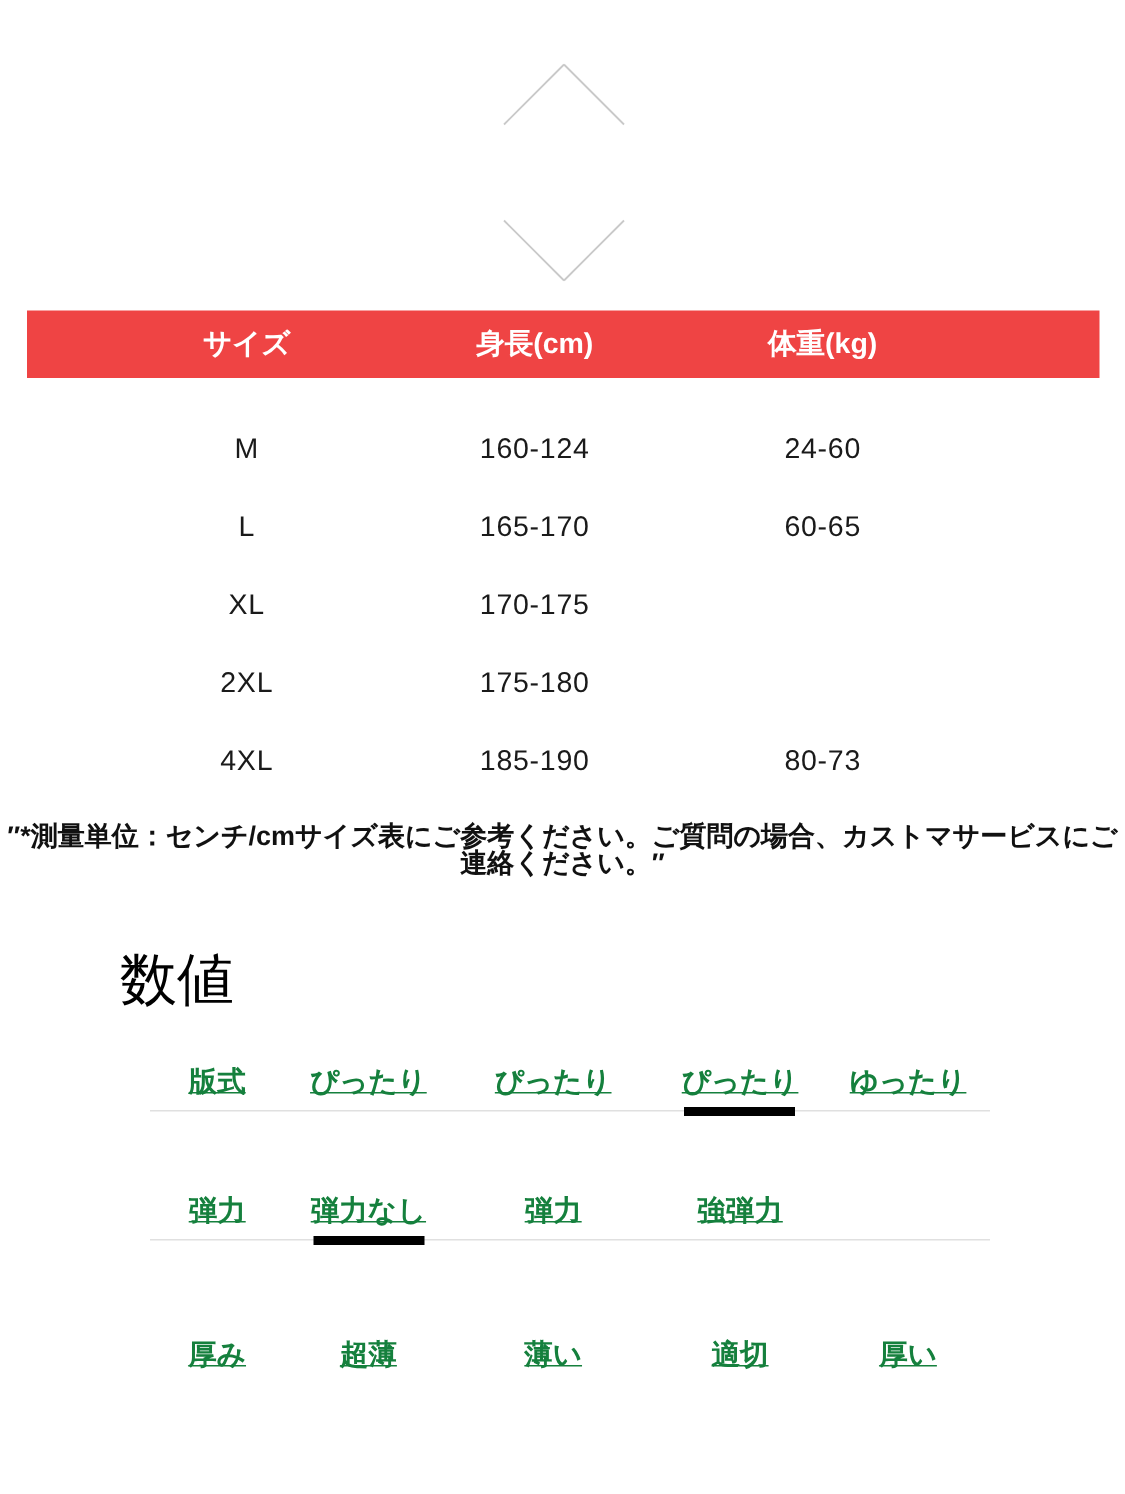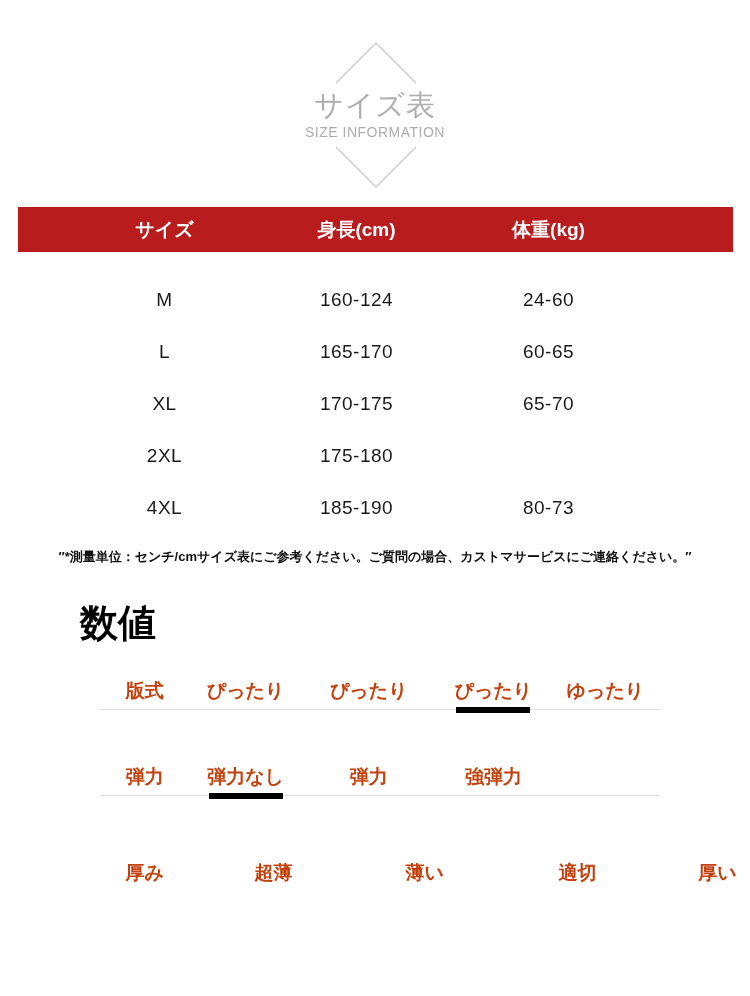--- a/index.html
+++ b/index.html
@@ -18,68 +18,66 @@
   .decor-sub{
     position:absolute;top:124px;left:0;width:100%;text-align:center;
     font-size:14px;line-height:17px;color:#aeaeae;letter-spacing:0.5px;
   }
   
   .cols3{
     display:grid;grid-template-columns:repeat(3,1fr);
     padding-left:51px;padding-right:88px;box-sizing:border-box;
   }
   .black-bar{
-    width:715px;height:45px;margin:7px auto 0;background:#b91c1c;
+    width:715px;height:45px;margin:7px auto 0;background:#ef4444;
   }
   .black-bar .hcell{
     color:#ffffff;font-size:19px;font-weight:700;text-align:center;line-height:45px;
   }
   .size-rows{width:715px;margin:22px auto 0;}
   .size-row{height:52px;align-items:center;}
   .size-row .cell{
     text-align:center;font-size:19px;color:#1a1a1a;font-weight:400;letter-spacing:0.5px;
   }
   
   .note{
-    margin-top:14px;text-align:center;font-size:13px;line-height:18px;
+    margin-top:14px;text-align:center;font-size:18px;line-height:18px;
     font-weight:700;color:#111111;
   }
   
   .metrics-heading{
-    margin:34px 0 0 80px;font-size:38px;line-height:46px;font-weight:700;color:#000000;
+    margin:47px 0 0 80px;font-size:38px;line-height:46px;font-weight:400;color:#000000;
   }
   .metrics{width:560px;margin-left:100px;}
   .metric-row{
     display:grid;grid-template-columns:16% 20% 24% 20.5% 19.5%;
     align-items:end;height:85px;position:relative;
   }
   .metric-row.first{height:63px;}
   .metric-row.bordered{border-bottom:1px solid #e0e0e0;}
-  .metric-row.last{margin-top:10px;gap:28px;}
+  .metric-row.last{margin-top:10px;}
   .m-cell{
-    text-align:center;font-size:19px;font-weight:600;color:#c2410c;
-    padding-bottom:6px;line-height:24px;position:relative;
+    text-align:center;font-size:19px;font-weight:600;color:#15803d;
+    padding-bottom:6px;line-height:24px;position:relative;text-decoration:underline;
   }
   .sel-bar{
     position:absolute;left:50%;transform:translateX(-50%);bottom:-4px;
     width:74px;height:6px;background:#000000;
   }
 </style>
 </head>
 <body>
 
 <div class="decor">
   <svg width="160" height="160" viewBox="0 0 160 160">
     <line x1="81" y1="8" x2="41" y2="48" stroke="#c9c9c9" stroke-width="1.2"></line>
     <line x1="81" y1="8" x2="121" y2="48" stroke="#c9c9c9" stroke-width="1.2"></line>
     <line x1="81" y1="152" x2="41" y2="112" stroke="#c9c9c9" stroke-width="1.2"></line>
     <line x1="81" y1="152" x2="121" y2="112" stroke="#c9c9c9" stroke-width="1.2"></line>
   </svg>
-  <div class="decor-title">サイズ表</div>
-  <div class="decor-sub">SIZE INFORMATION</div>
 </div>
 
 <div class="black-bar cols3">
   <div class="hcell">サイズ</div>
   <div class="hcell">身長(cm)</div>
   <div class="hcell">体重(kg)</div>
 </div>
 
 <div class="size-rows">
   <div class="size-row cols3">
@@ -88,21 +86,20 @@
     <div class="cell">24-60</div>
   </div>
   <div class="size-row cols3">
     <div class="cell">L</div>
     <div class="cell">165-170</div>
     <div class="cell">60-65</div>
   </div>
   <div class="size-row cols3">
     <div class="cell">XL</div>
     <div class="cell">170-175</div>
-    <div class="cell">65-70</div>
   </div>
   <div class="size-row cols3">
     <div class="cell">2XL</div>
     <div class="cell">175-180</div>
   </div>
   <div class="size-row cols3">
     <div class="cell">4XL</div>
     <div class="cell">185-190</div>
     <div class="cell">80-73</div>
   </div>

